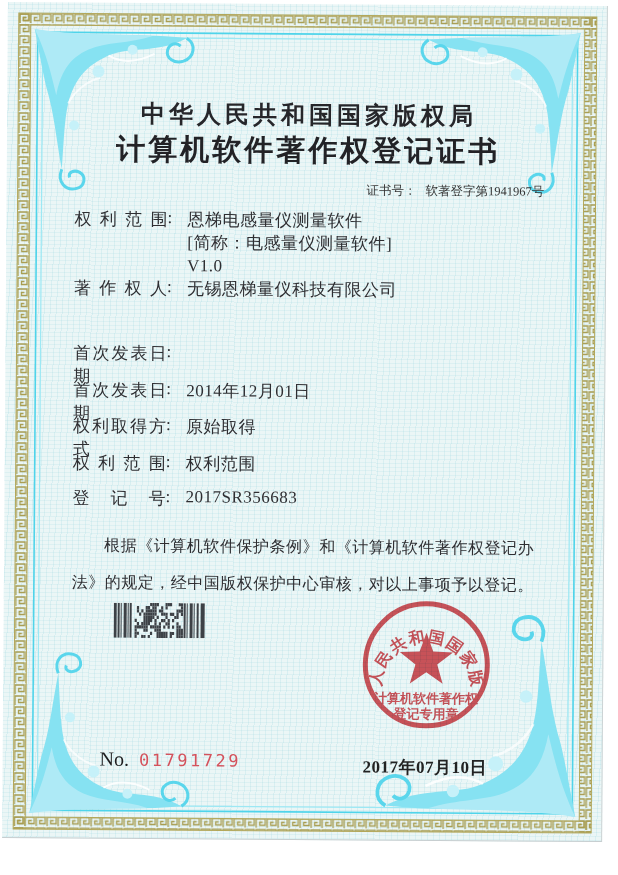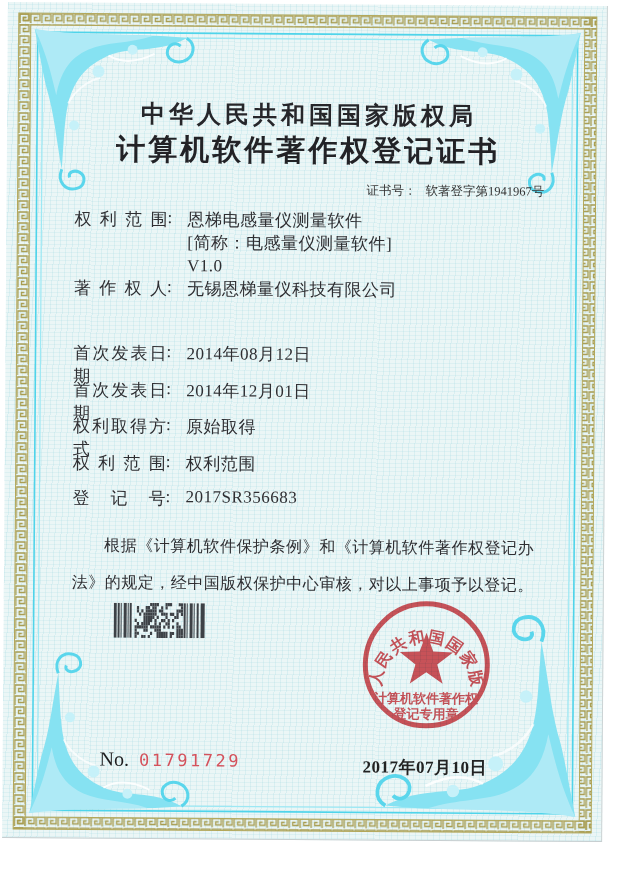--- a/index.html
+++ b/index.html
@@ -129,21 +129,20 @@
       </span>
     </div>
     <div class="frow r1">
       <span class="flabel">著作权人</span>
       <span class="fcolon">:</span>
       <span class="fvalue">无锡恩梯量仪科技有限公司</span>
     </div>
     <div class="frow r2">
       <span class="flabel">首次发表日期</span>
       <span class="fcolon">:</span>
-      <span class="fvalue">2014年08月12日</span>
     </div>
     <div class="frow r3">
       <span class="flabel">首次发表日期</span>
       <span class="fcolon">:</span>
       <span class="fvalue">2014年12月01日</span>
     </div>
     <div class="frow r4">
       <span class="flabel">权利取得方式</span>
       <span class="fcolon">:</span>
       <span class="fvalue">原始取得</span>

